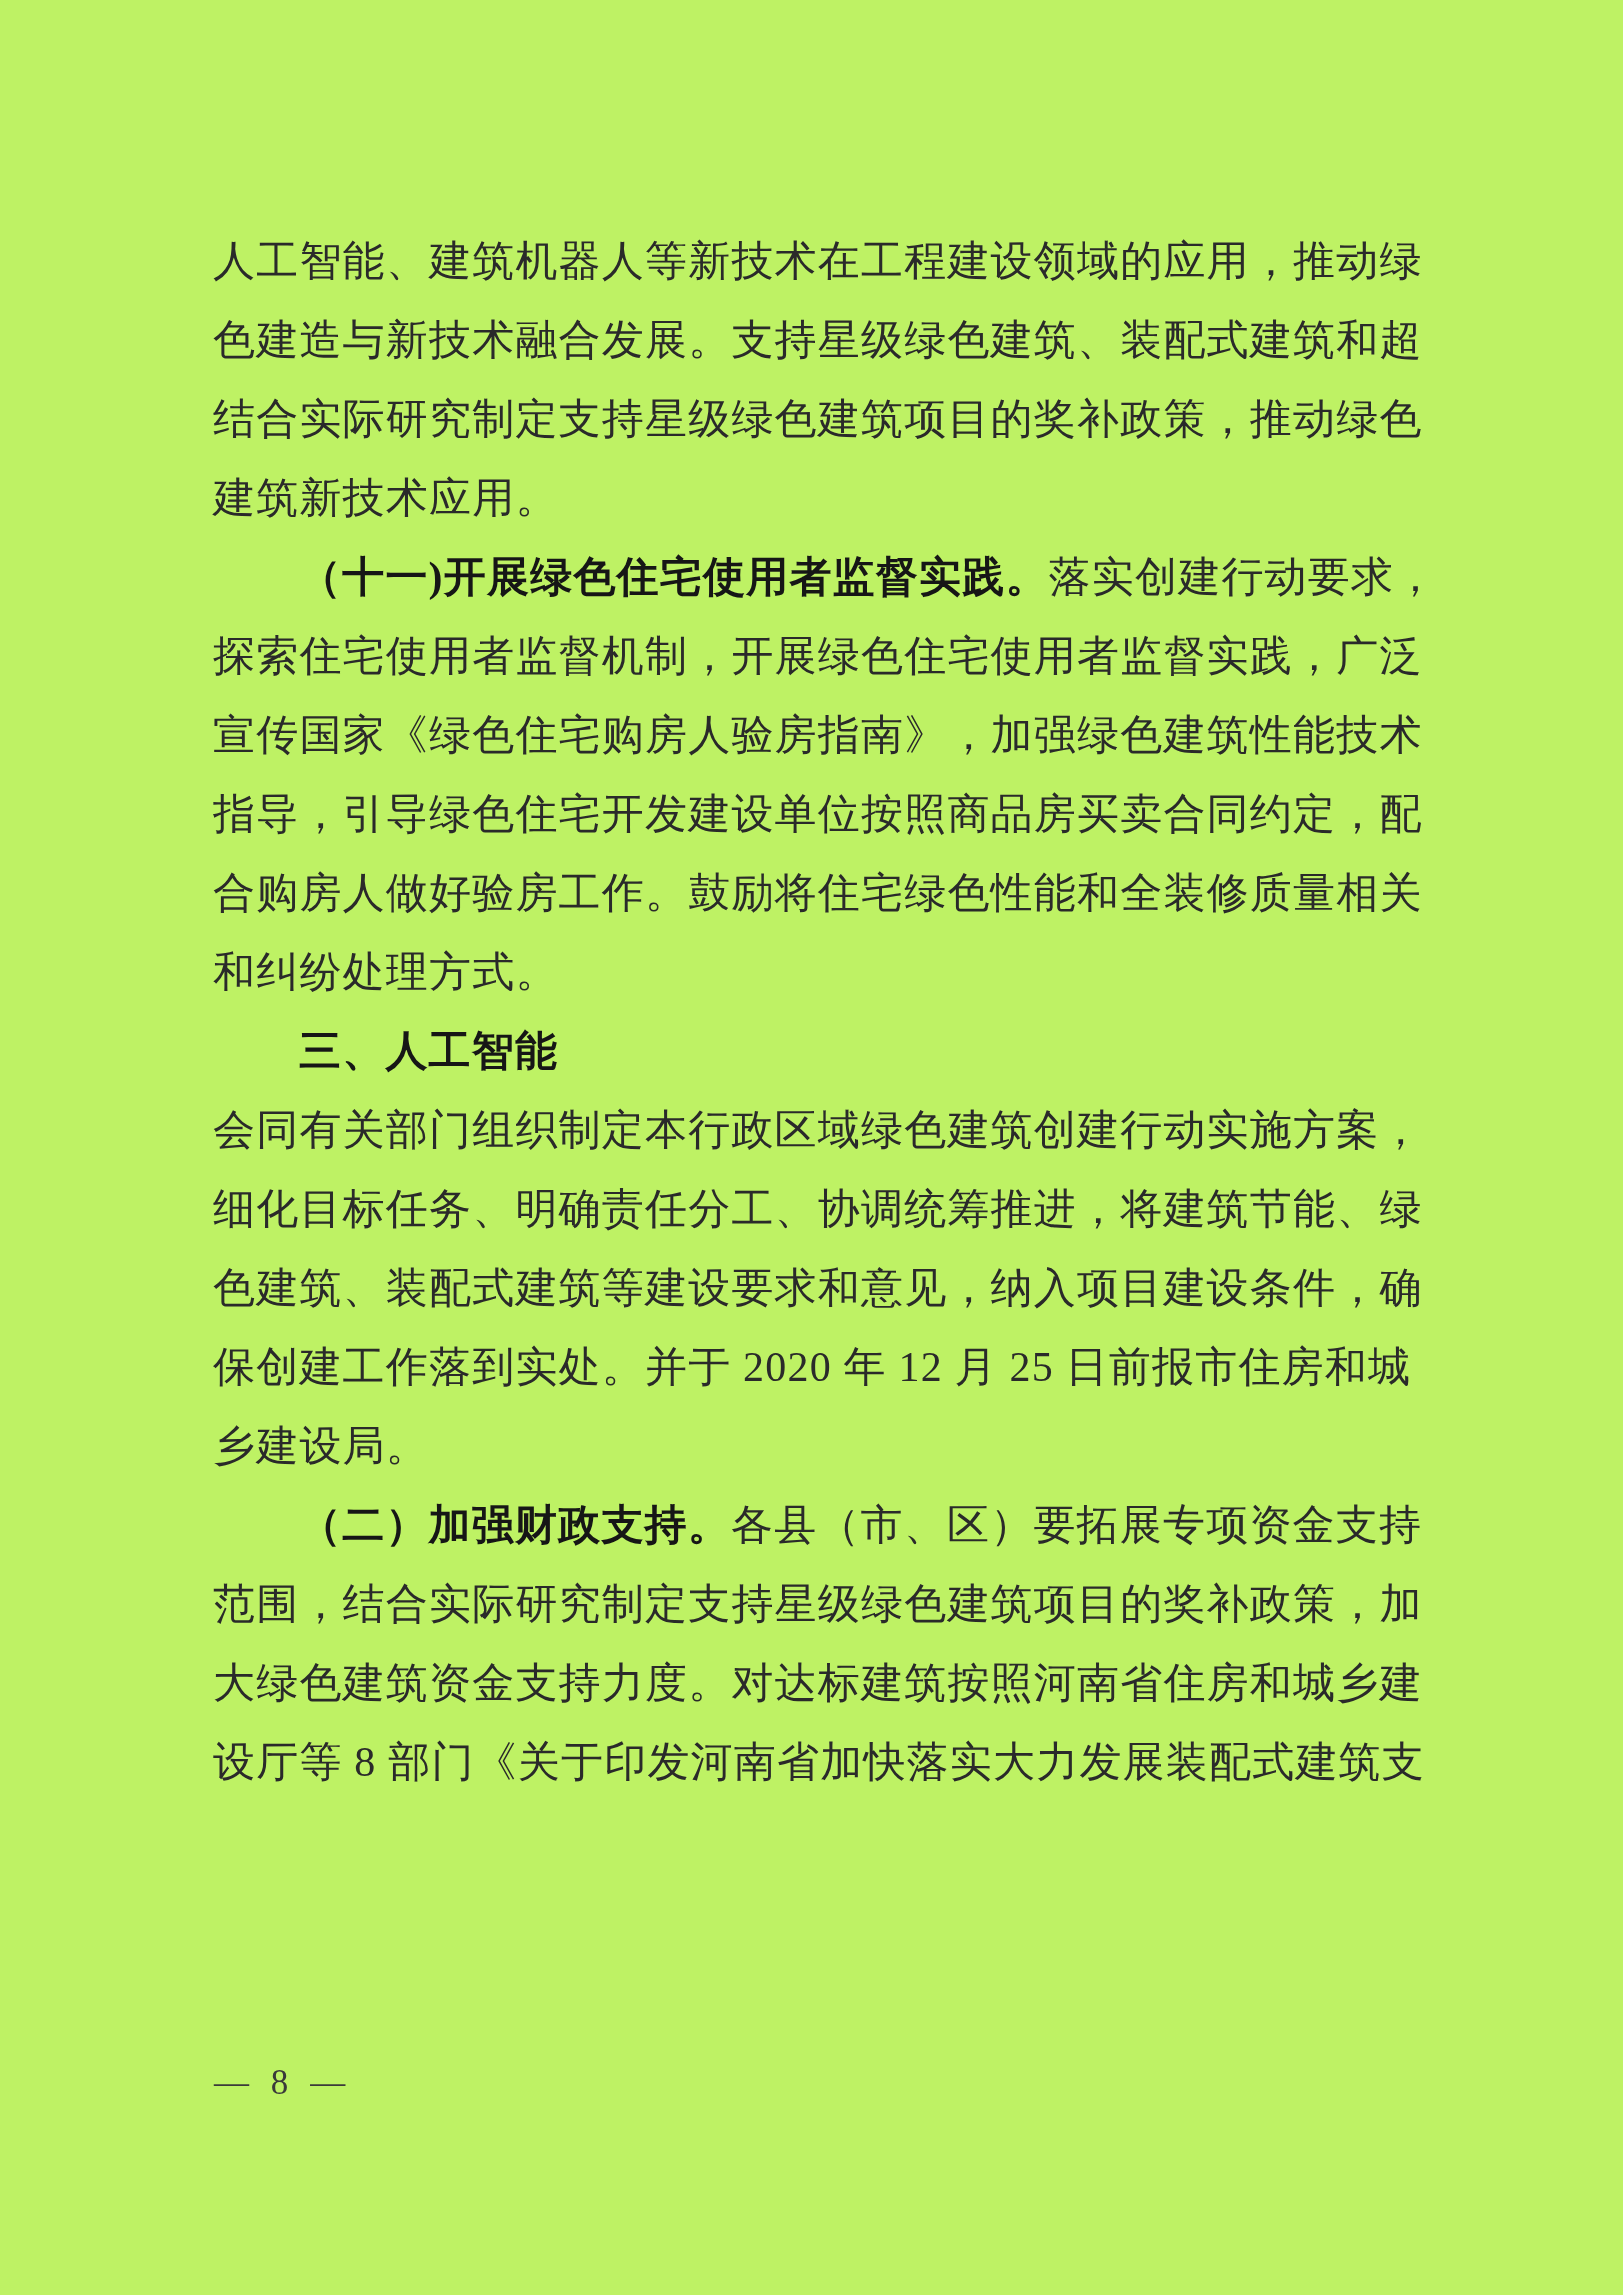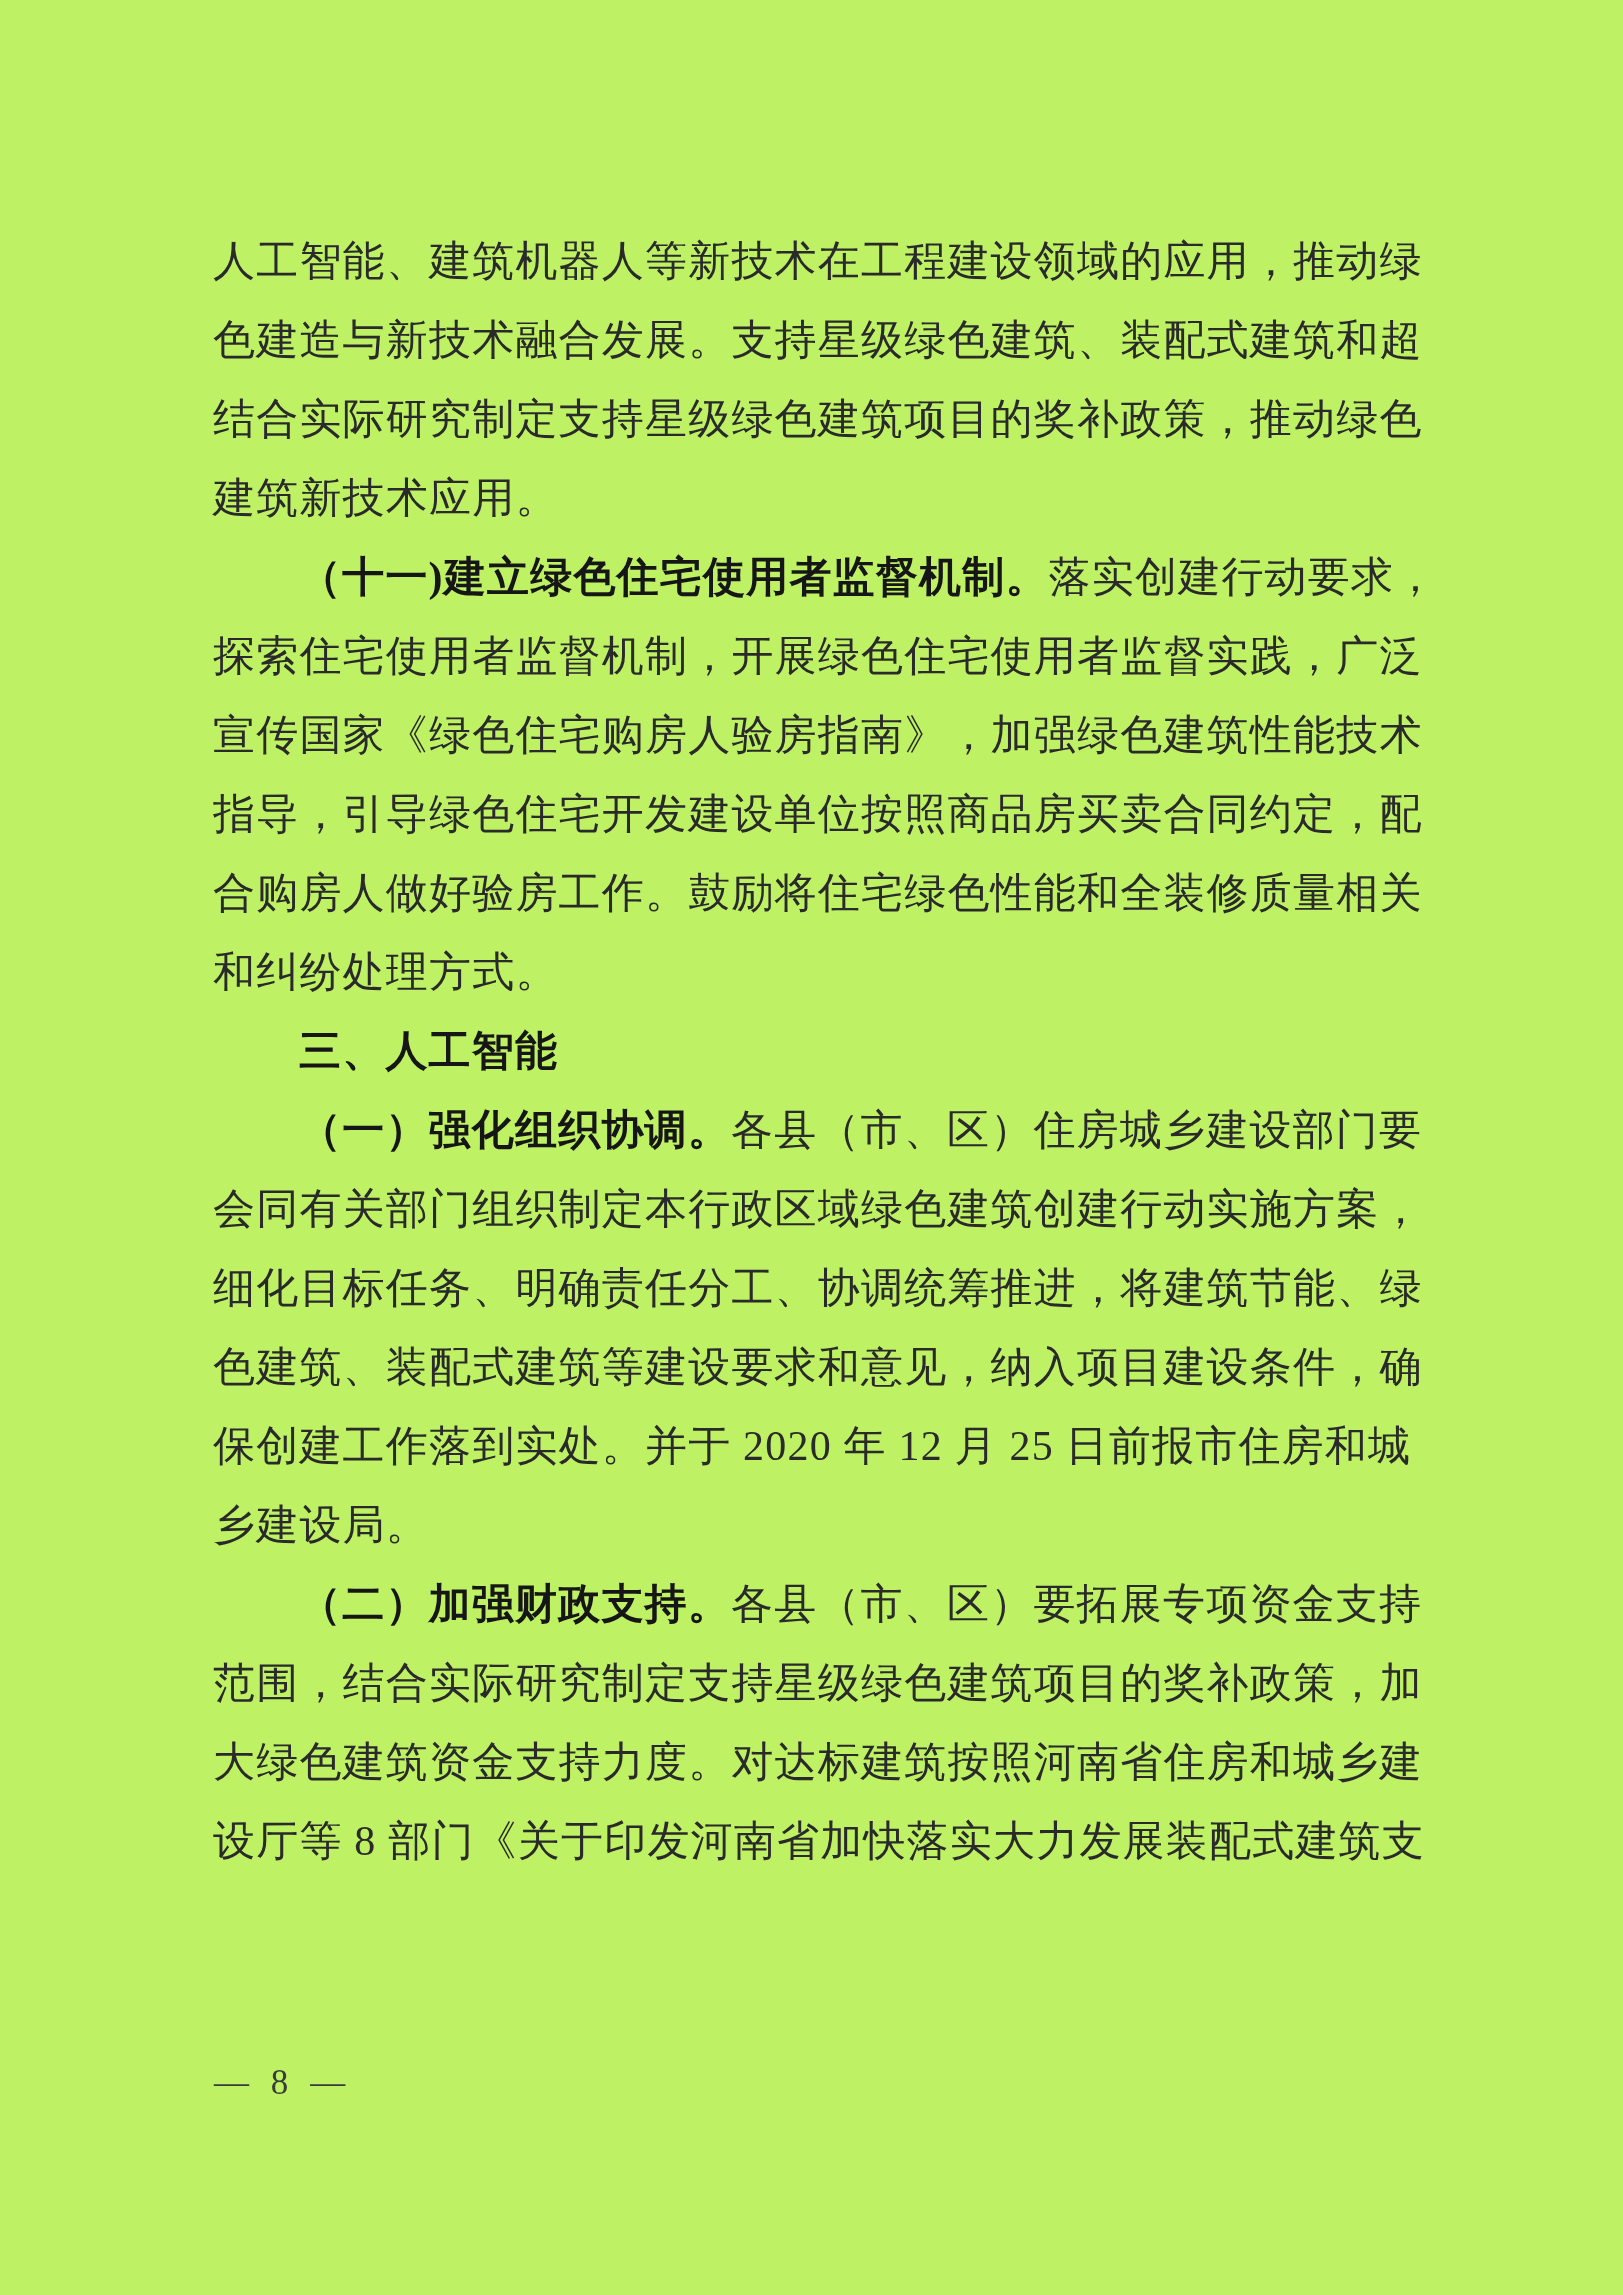--- a/index.html
+++ b/index.html
@@ -50,28 +50,27 @@
 </style>
 </head>
 <body>
 
 <div class="page">
   <div class="text-block">
       <div class="line"><span class="seg">人工智能、建筑机器人等新技术在工程建设领域的应用，推动绿</span></div>
       <div class="line"><span class="seg">色建造与新技术融合发展。支持星级绿色建筑、装配式建筑和超</span></div>
       <div class="line"><span class="seg">结合实际研究制定支持星级绿色建筑项目的奖补政策，推动绿色</span></div>
       <div class="line"><span class="seg">建筑新技术应用。</span></div>
-      <div class="line indent"><span class="seg bold">（十一)建立绿色住宅使用者监督机制。</span><span class="seg">落实创建行动要求，</span></div>
+      <div class="line indent"><span class="seg bold">（十一)开展绿色住宅使用者监督实践。</span><span class="seg">落实创建行动要求，</span></div>
       <div class="line"><span class="seg">探索住宅使用者监督机制，开展绿色住宅使用者监督实践，广泛</span></div>
       <div class="line"><span class="seg">宣传国家《绿色住宅购房人验房指南》，加强绿色建筑性能技术</span></div>
       <div class="line"><span class="seg">指导，引导绿色住宅开发建设单位按照商品房买卖合同约定，配</span></div>
       <div class="line"><span class="seg">合购房人做好验房工作。鼓励将住宅绿色性能和全装修质量相关</span></div>
       <div class="line"><span class="seg">和纠纷处理方式。</span></div>
       <div class="line indent"><span class="seg bold">三、人工智能</span></div>
-      <div class="line indent"><span class="seg bold">（一）强化组织协调。</span><span class="seg">各县（市、区）住房城乡建设部门要</span></div>
       <div class="line"><span class="seg">会同有关部门组织制定本行政区域绿色建筑创建行动实施方案，</span></div>
       <div class="line"><span class="seg">细化目标任务、明确责任分工、协调统筹推进，将建筑节能、绿</span></div>
       <div class="line"><span class="seg">色建筑、装配式建筑等建设要求和意见，纳入项目建设条件，确</span></div>
       <div class="line"><span class="seg">保创建工作落到实处。并于 2020 年 12 月 25 日前报市住房和城</span></div>
       <div class="line"><span class="seg">乡建设局。</span></div>
       <div class="line indent"><span class="seg bold">（二）加强财政支持。</span><span class="seg">各县（市、区）要拓展专项资金支持</span></div>
       <div class="line"><span class="seg">范围，结合实际研究制定支持星级绿色建筑项目的奖补政策，加</span></div>
       <div class="line"><span class="seg">大绿色建筑资金支持力度。对达标建筑按照河南省住房和城乡建</span></div>
       <div class="line"><span class="seg">设厅等 8 部门《关于印发河南省加快落实大力发展装配式建筑支</span></div>
     </div>

